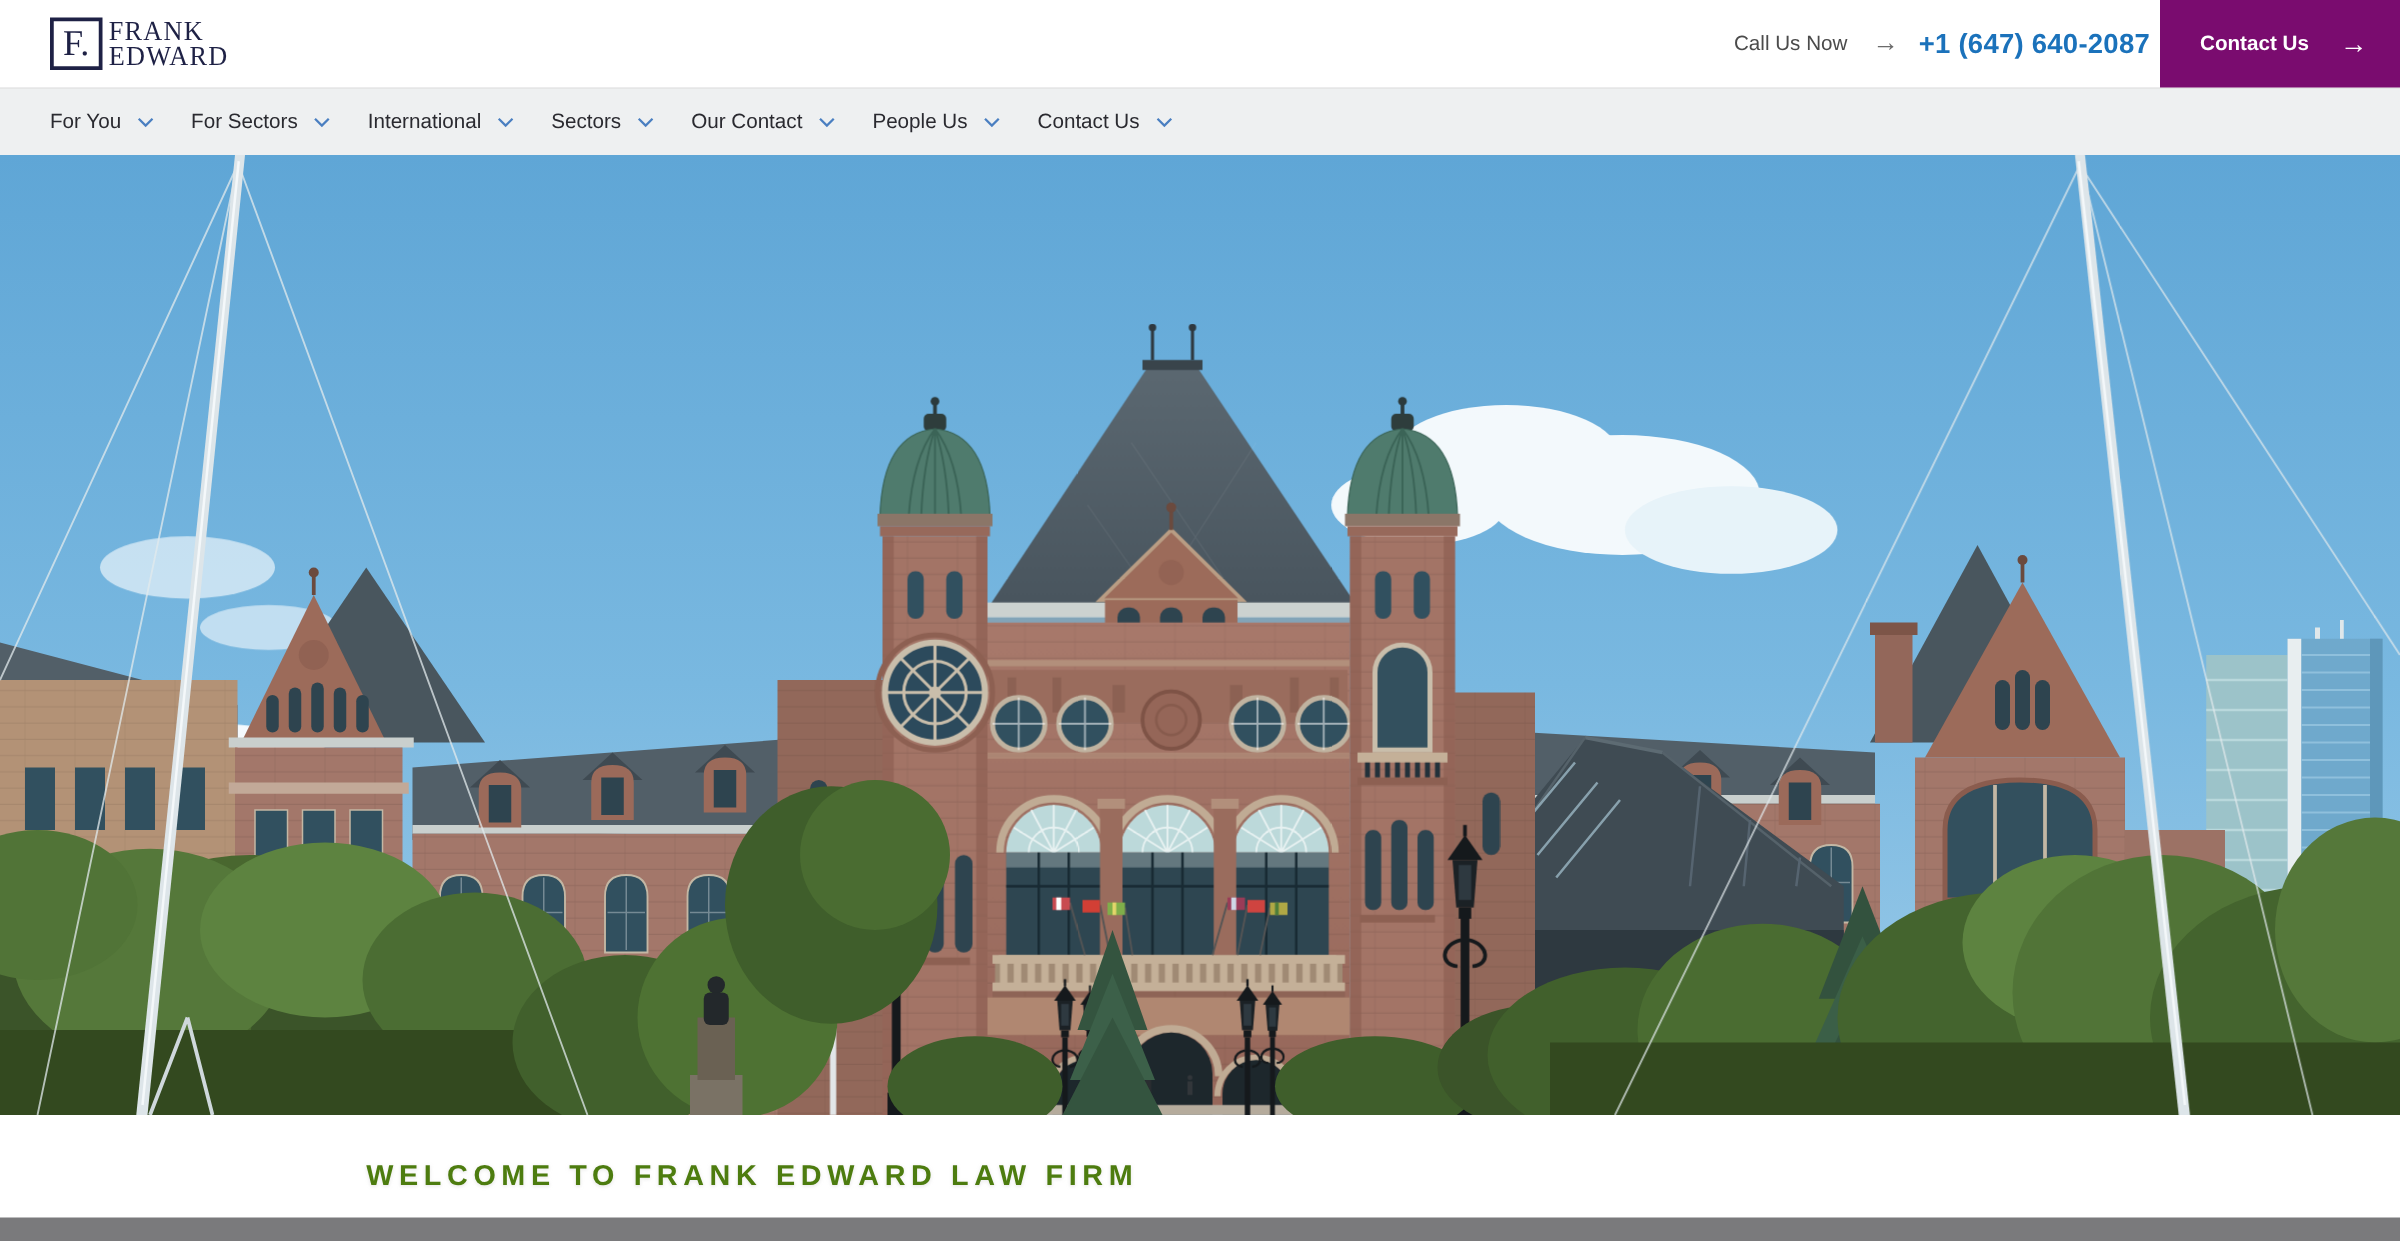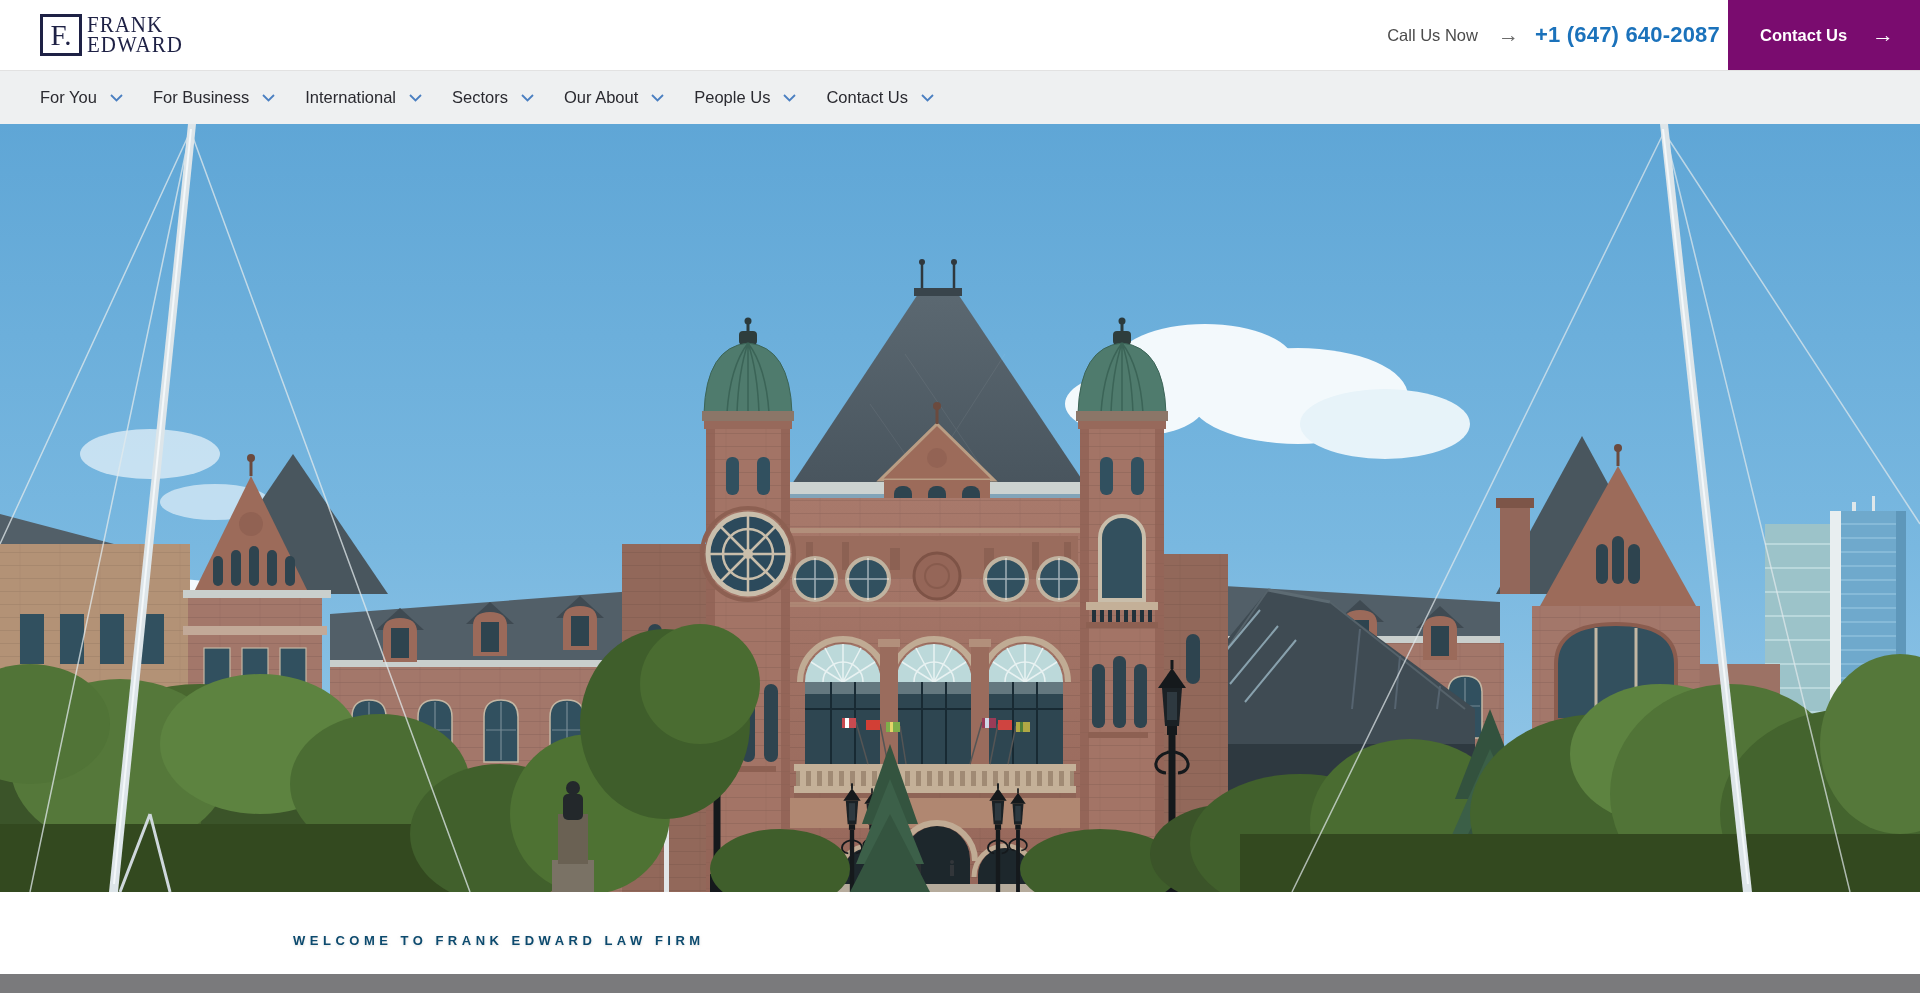--- a/index.html
+++ b/index.html
@@ -33,21 +33,21 @@
   .nav-label { font-size:16.5px; color:#2a2a30;text-align:right; }
   .chev { width:13px; height:8px; display:block; }
 
   
   .hero { height:768px; position:relative; overflow:hidden; }
   .hero svg { display:block; width:1920px; height:768px; }
 
   
   .welcome-band { height:82px; background:#ffffff; display:flex; align-items:center;
                   padding-left:293px; padding-top:14px; }
-  .kicker { font-size:13px; font-weight:bold; letter-spacing:4.5px; color:#0c4a6e;
+  .kicker { font-size:23px; font-weight:bold; letter-spacing:4.5px; color:#4d7c0f;
             text-shadow:0 0 5px rgba(255,255,255,.95), 0 1px 3px rgba(190,190,190,.6); }
 
   .bottom-bar { height:19px; background:#7a7a7c; }
 </style>
 </head>
 <body>
 
 <header class="header">
   <div class="logo">
     <div class="logo-box">
@@ -70,39 +70,39 @@
 </header>
 
 <nav class="nav">
   <div class="nav-item">
     <span class="nav-label">For You</span>
     <svg class="chev" viewBox="0 0 13 8">
         <path d="M1 1l5.5 5.5L12 1" fill="none" stroke="#4a7fc1" stroke-width="1.8"></path>
       </svg>
   </div>
   <div class="nav-item">
-    <span class="nav-label">For Business</span>
+    <span class="nav-label">For Sectors</span>
     <svg class="chev" viewBox="0 0 13 8">
         <path d="M1 1l5.5 5.5L12 1" fill="none" stroke="#4a7fc1" stroke-width="1.8"></path>
       </svg>
   </div>
   <div class="nav-item">
     <span class="nav-label">International</span>
     <svg class="chev" viewBox="0 0 13 8">
         <path d="M1 1l5.5 5.5L12 1" fill="none" stroke="#4a7fc1" stroke-width="1.8"></path>
       </svg>
   </div>
   <div class="nav-item">
     <span class="nav-label">Sectors</span>
     <svg class="chev" viewBox="0 0 13 8">
         <path d="M1 1l5.5 5.5L12 1" fill="none" stroke="#4a7fc1" stroke-width="1.8"></path>
       </svg>
   </div>
   <div class="nav-item">
-    <span class="nav-label">Our About</span>
+    <span class="nav-label">Our Contact</span>
     <svg class="chev" viewBox="0 0 13 8">
         <path d="M1 1l5.5 5.5L12 1" fill="none" stroke="#4a7fc1" stroke-width="1.8"></path>
       </svg>
   </div>
   <div class="nav-item">
     <span class="nav-label">People Us</span>
     <svg class="chev" viewBox="0 0 13 8">
         <path d="M1 1l5.5 5.5L12 1" fill="none" stroke="#4a7fc1" stroke-width="1.8"></path>
       </svg>
   </div>

